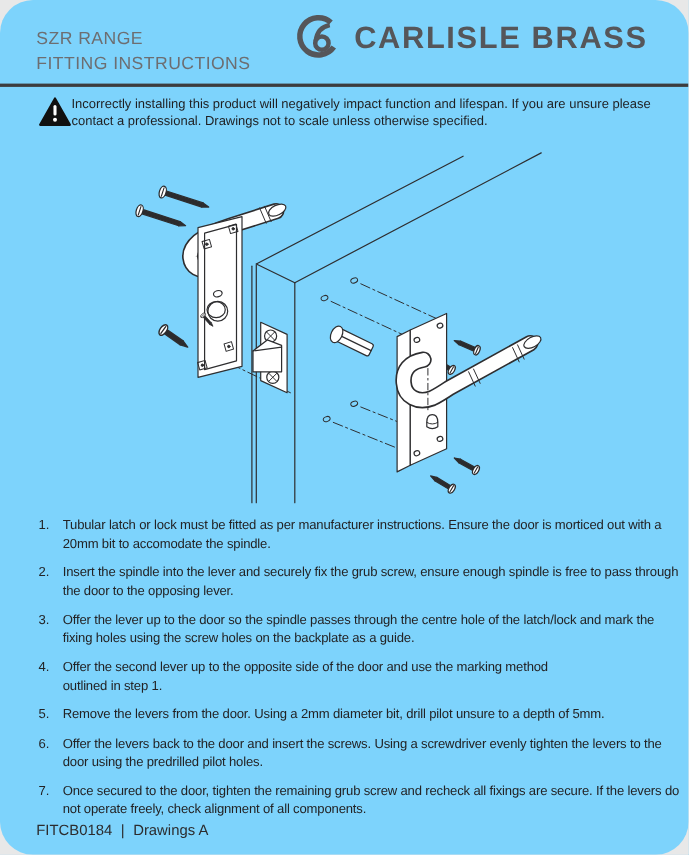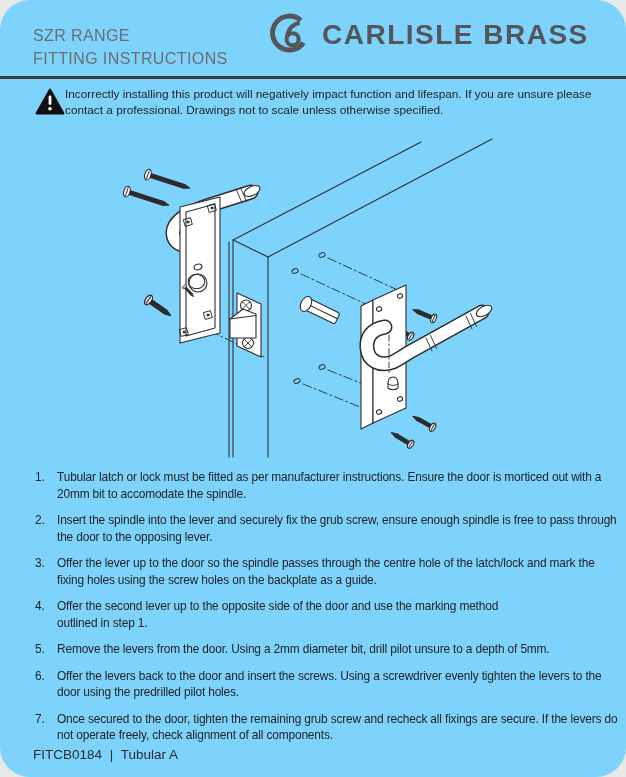--- a/index.html
+++ b/index.html
@@ -213,16 +213,16 @@
     </li>
     <li class="step">
       <span class="step-num">7.</span>
       <span class="step-text">Once secured to the door, tighten the remaining grub screw and recheck all fixings are secure. If the levers do not operate freely, check alignment of all components.</span>
     </li>
   </ol>
 
   <div class="footer">
     <span>FITCB0184</span>
     <span>|</span>
-    <span>Tubular A</span>
+    <span>Drawings A</span>
   </div>
 
 </div>
 
 </body></html>

